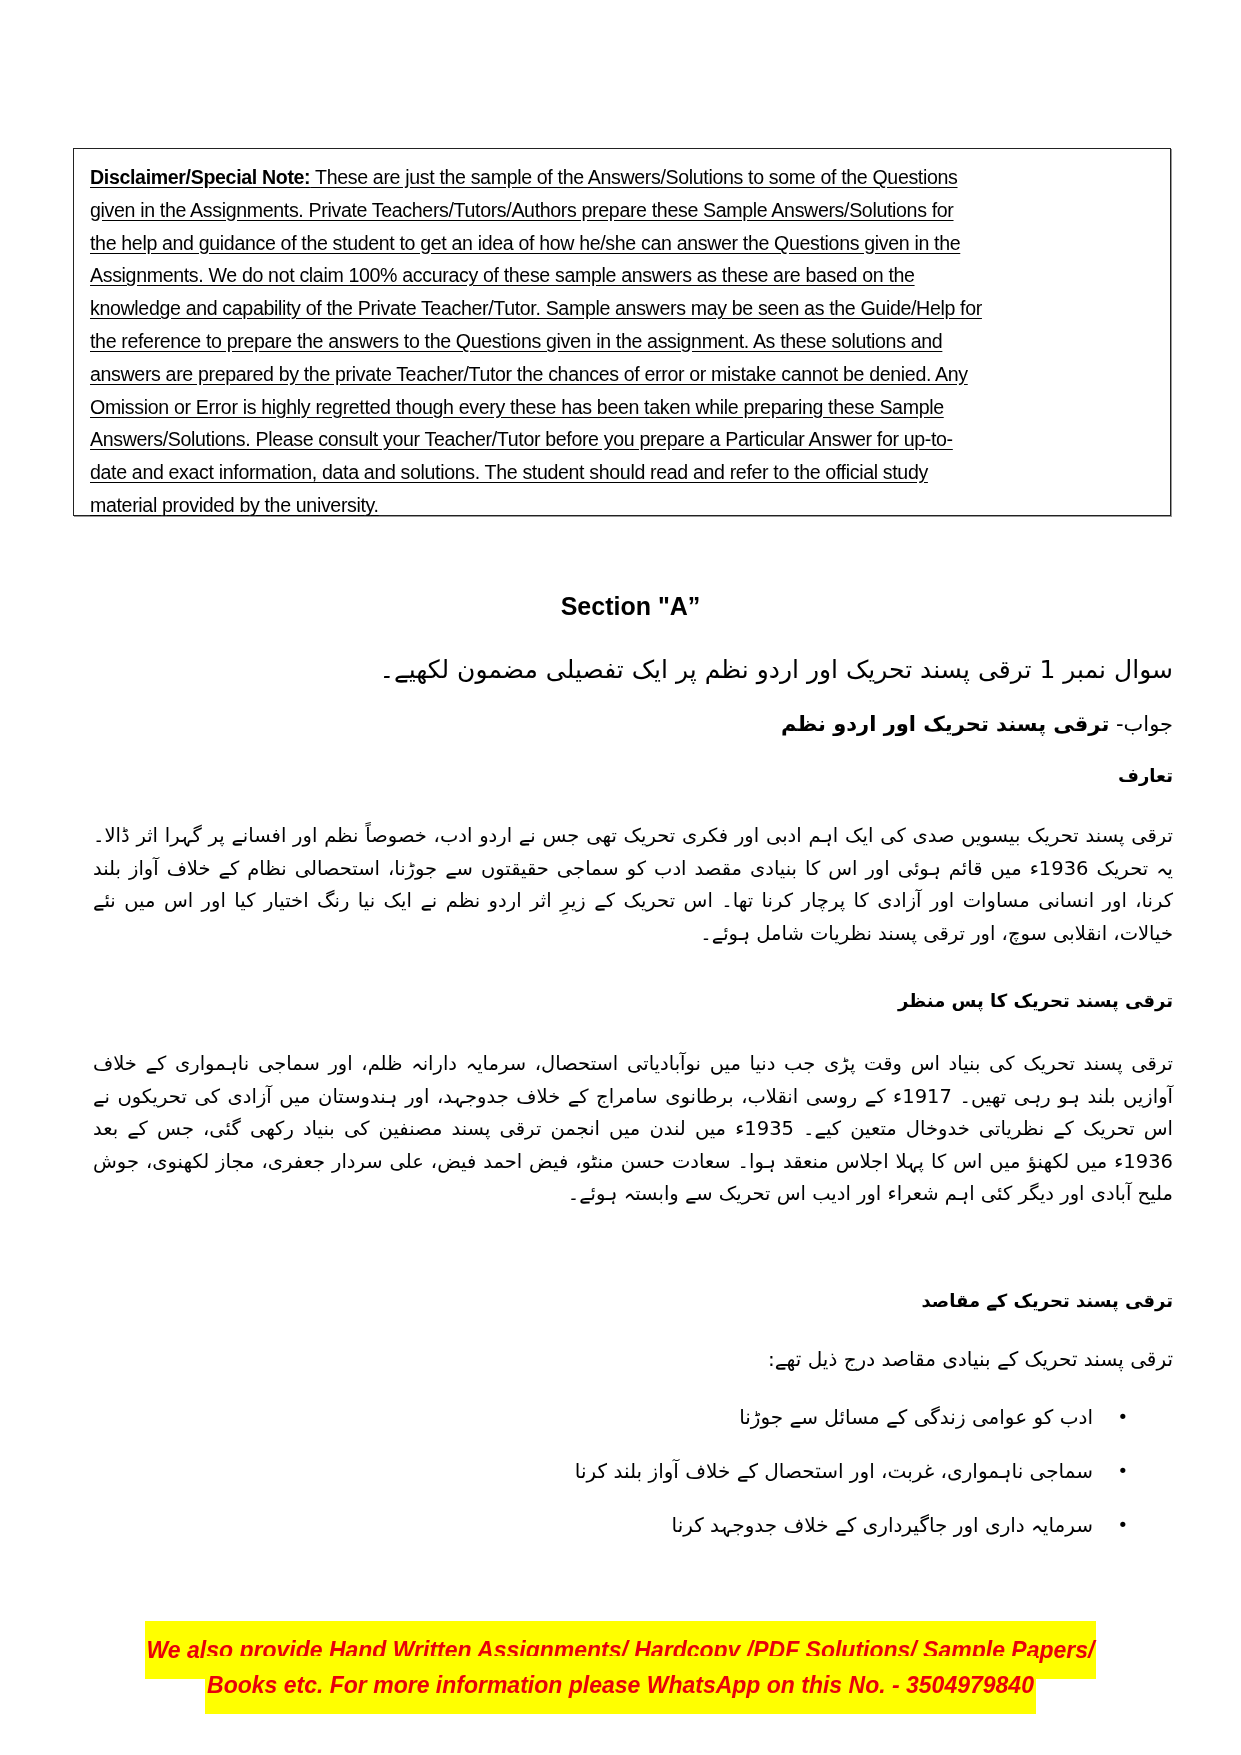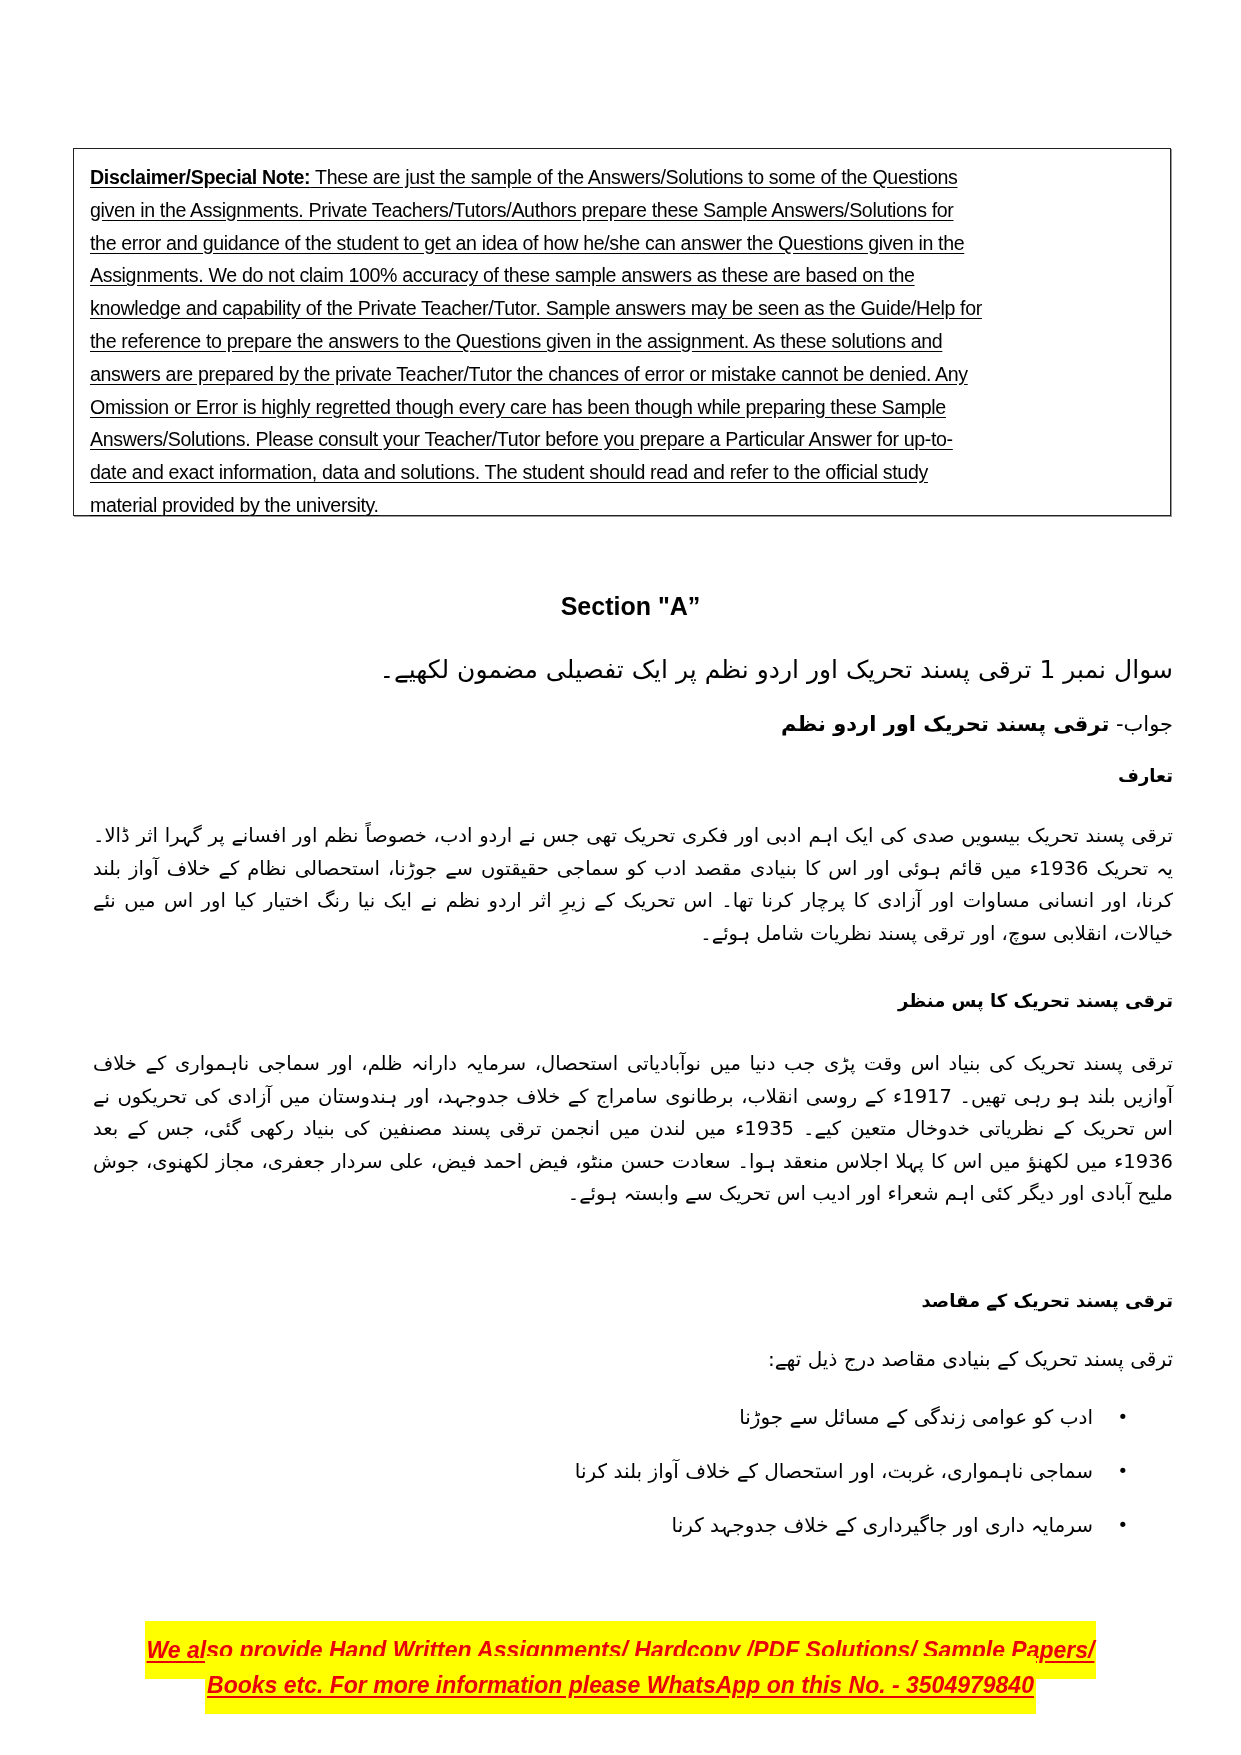--- a/index.html
+++ b/index.html
@@ -43,39 +43,39 @@
     .bullets { top: 1390px; width: 1080px; margin: 0; padding: 0; list-style: none; font-size: 20px; }
     .bullets li { position: relative; padding-right: 80px; height: 54px; line-height: 54px; }
     .bullets li .dot { position: absolute; right: 45px; top: 0; font-size: 18px; }
 
     .promo {
       position: absolute; left: 0; top: 1633px; width: 1241px; text-align: center;
       font-family: "Liberation Sans", sans-serif; font-style: italic; font-weight: bold;
       font-size: 23px; line-height: 35px; color: #e8000b;
     }
     .promo span {
-      background: #ffff00; text-decoration: underline; text-decoration-color: #e8000b;
+      background: #ffff00; text-decoration-color: #e8000b;
       text-underline-offset: 3px; padding: 16px 2px;
       -webkit-box-decoration-break: clone; box-decoration-break: clone;
     }
   </style>
 </head>
 <body>
 
 <div class="page">
 
   <div class="disclaimer">
     <p><span class="lead">Disclaimer/Special Note:</span><span> These are just the sample of the Answers/Solutions to some of the Questions</span></p>
     <p>given in the Assignments. Private Teachers/Tutors/Authors prepare these Sample Answers/Solutions for</p>
-    <p>the error and guidance of the student to get an idea of how he/she can answer the Questions given in the</p>
+    <p>the help and guidance of the student to get an idea of how he/she can answer the Questions given in the</p>
     <p>Assignments. We do not claim 100% accuracy of these sample answers as these are based on the</p>
     <p>knowledge and capability of the Private Teacher/Tutor. Sample answers may be seen as the Guide/Help for</p>
     <p>the reference to prepare the answers to the Questions given in the assignment. As these solutions and</p>
     <p>answers are prepared by the private Teacher/Tutor the chances of error or mistake cannot be denied. Any</p>
-    <p>Omission or Error is highly regretted though every care has been though while preparing these Sample</p>
+    <p>Omission or Error is highly regretted though every these has been taken while preparing these Sample</p>
     <p>Answers/Solutions. Please consult your Teacher/Tutor before you prepare a Particular Answer for up-to-</p>
     <p>date and exact information, data and solutions. The student should read and refer to the official study</p>
     <p>material provided by the university.</p>
   </div>
 
   <div class="section-title">Section "A”</div>
 
   <div class="urdu question">سوال نمبر 1 ترقی پسند تحریک اور اردو نظم پر ایک تفصیلی مضمون لکھیے۔</div>
 
   <div class="urdu answer">

